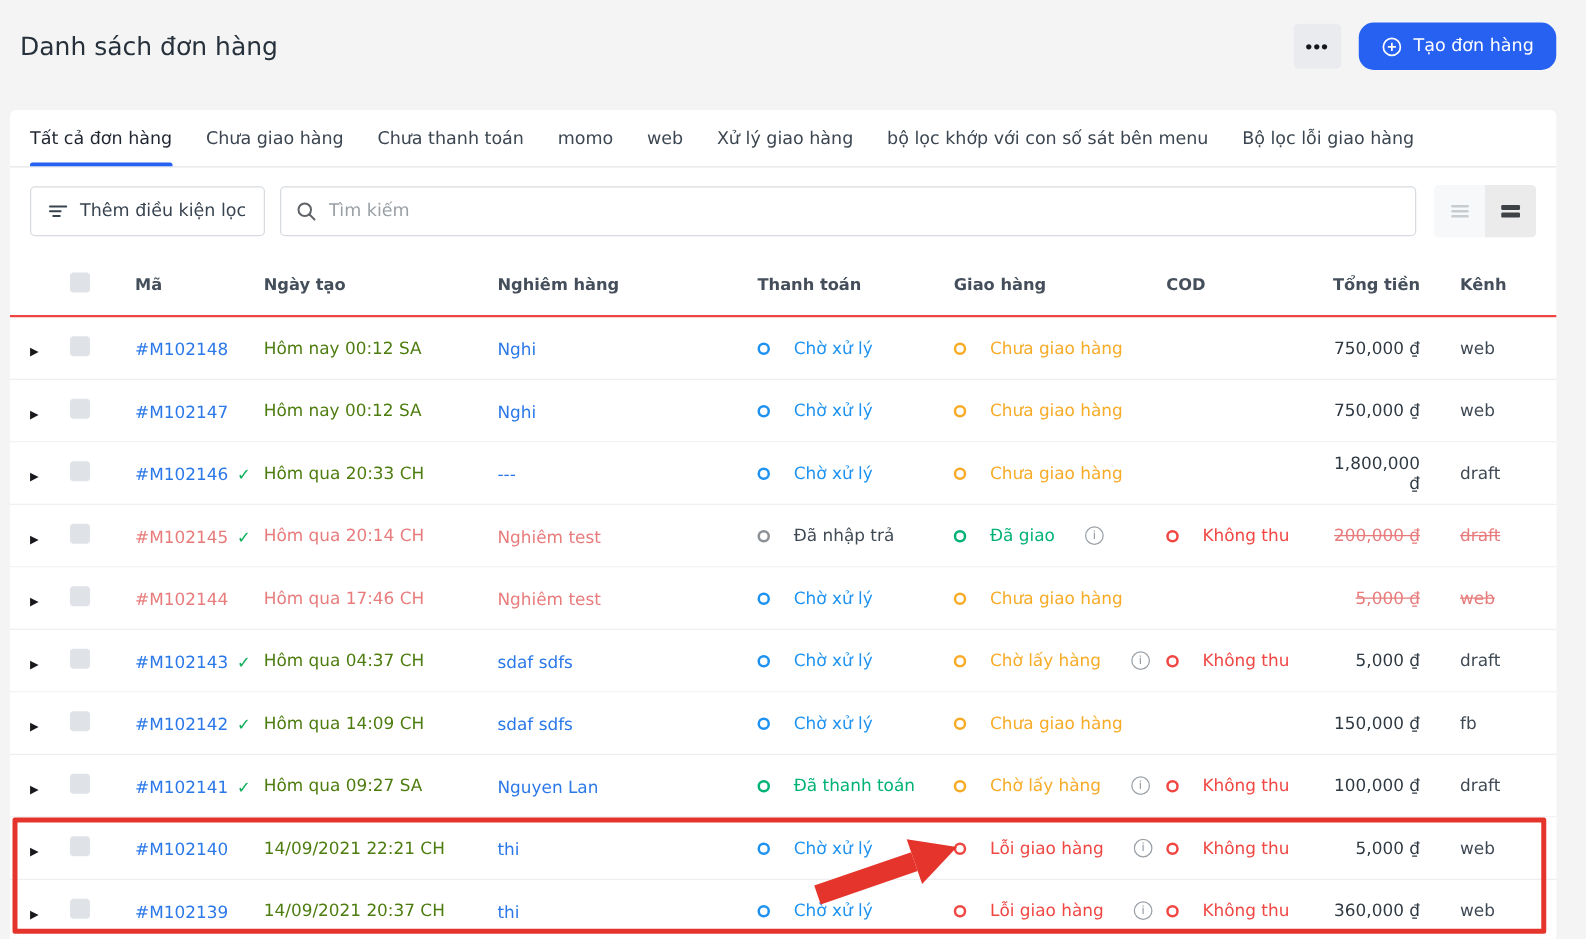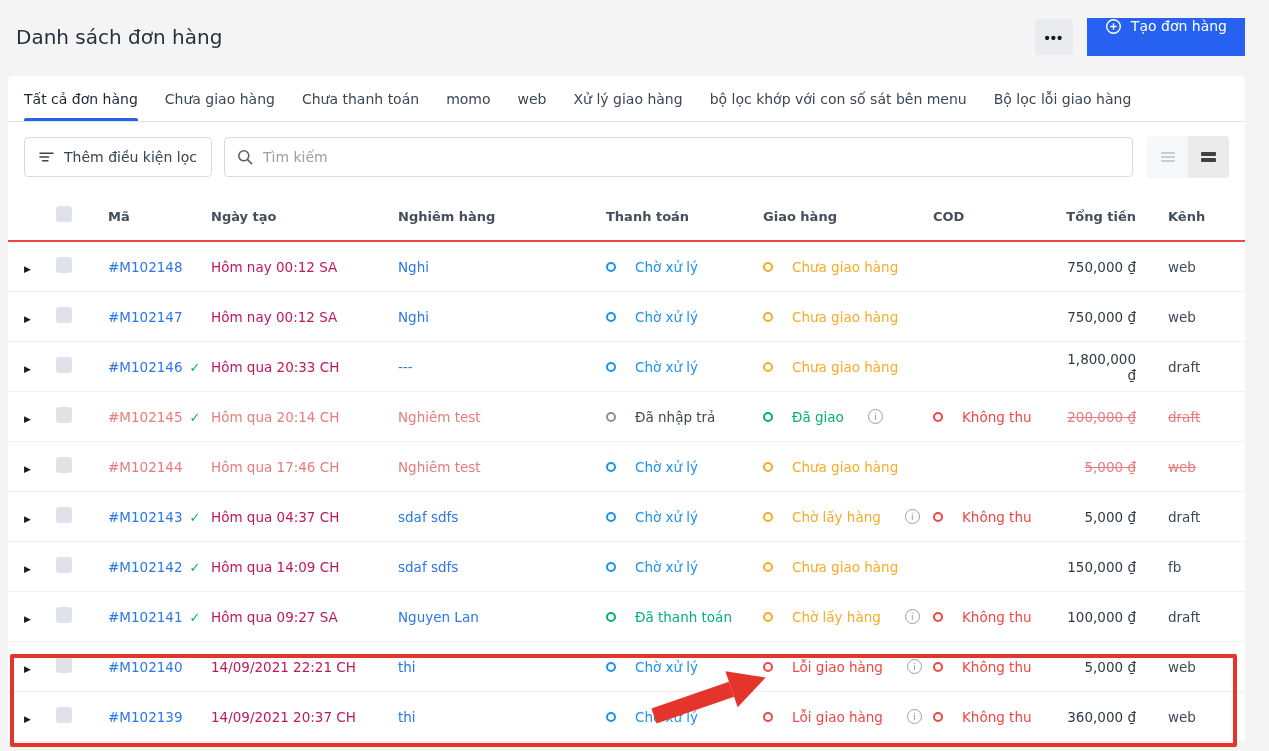--- a/index.html
+++ b/index.html
@@ -7,27 +7,27 @@
   body { font-family:"DejaVu Sans","Liberation Sans",sans-serif; color:#3a4450; }
   .screen { position:relative; width:1269px; height:751px; overflow:hidden; background:#f4f4f5; }
 
   
   .topbar { position:absolute; top:0; left:0; width:1245px; height:88px;
             display:flex; align-items:center; justify-content:space-between; padding:0 0 14px 16px;gap:40px; }
   .page-title { font-size:20px; font-weight:500; color:#26313c; }
   .top-actions { display:flex; align-items:center; gap:14px; }
   .more-btn { width:38px; height:36px; border:none; border-radius:4px; background:#e9ebee;
               font-size:15px; font-weight:bold; color:#14181c; letter-spacing:1px; cursor:pointer; }
-  .create-btn { height:38px; border:none; border-radius:0; background:#2761f1; color:#fff;
-                font-size:14px; font-weight:500; padding:0 18px; display:flex; align-items:flex-start; gap:9px; cursor:pointer;
+  .create-btn { height:38px; border:none; border-radius:12px; background:#2761f1; color:#fff;
+                font-size:14px; font-weight:500; padding:0 18px; display:flex; align-items:center; gap:9px; cursor:pointer;
                 font-family:inherit; }
   .plus-ico { width:17px; height:17px; flex:0 0 auto; }
 
   
-  .card { position:absolute; top:76px; left:8px; width:1237px; height:663px; background:#fff;
+  .card { position:absolute; top:88px; left:8px; width:1237px; height:663px; background:#fff;
           border-radius:5px 5px 0 0; }
 
   
   .tabs { display:flex; align-items:stretch; height:46px; padding:0 16px; gap:27px;
           border-bottom:1px solid #e2e5e8; }
   .tab { display:flex; align-items:center; font-size:14px; color:#3c4651; cursor:pointer;
          position:relative; white-space:nowrap; }
   .tab.active { color:#1f2630; }
   .tab.active::after { content:""; position:absolute; left:0; right:0; bottom:0; height:3px;
                        background:#2761f1; border-radius:2px 2px 0 0; }
@@ -57,21 +57,21 @@
   .thead { height:50px; border-bottom:2px solid #ef4444; }
   .hcell { font-size:13px; font-weight:600; color:#454f5b; }
   .hcell.right { text-align:right; }
   .hcell.pl { padding-left:32px; }
   .trow { height:50px; border-bottom:1px solid #edeff1; background:#fff; }
 
   .caret { font-size:9px; color:#17191c; cursor:pointer; }
   .checkbox { display:inline-block; width:16px; height:16px; background:#dfe3e8; border-radius:3px; cursor:pointer; }
   .code-link,.cust-link { color:#2b78e8; text-decoration:none; font-size:13.5px; cursor:pointer; }
   .tick { color:#13b05e; font-weight:bold; font-size:13px; margin-left:7px; }
-  .c-date { font-size:13.5px; color:#be185d; }
+  .c-date { font-size:13.5px; color:#4d7c0f; }
   .c-status { display:flex; align-items:center; gap:19px; font-size:13.5px; font-weight:500; }
   .dot { width:10px; height:10px; border-radius:50%; border:2px solid transparent; flex:0 0 auto; }
   .st-blue  .dot { border-color:#1d92f0; }  .st-blue  .slabel { color:#1d92f0; }
   .st-orange .dot{ border-color:#f7ab27; }  .st-orange .slabel{ color:#f7ab27; }
   .st-green .dot { border-color:#00b374; }  .st-green .slabel { color:#00b374; }
   .st-red   .dot { border-color:#f04743; }  .st-red   .slabel { color:#f04743; }
   .st-gray  .dot { border-color:#8c9196; }  .st-gray  .slabel { color:#3f4954; }
   .info { width:15px; height:15px; border:1px solid #9aa0a6; border-radius:50%; color:#8a9096;
           font-size:9px; display:inline-flex; align-items:center; justify-content:center; margin-left:5px; }
   .c-total { text-align:right; font-size:13.5px; color:#2f3942; }

